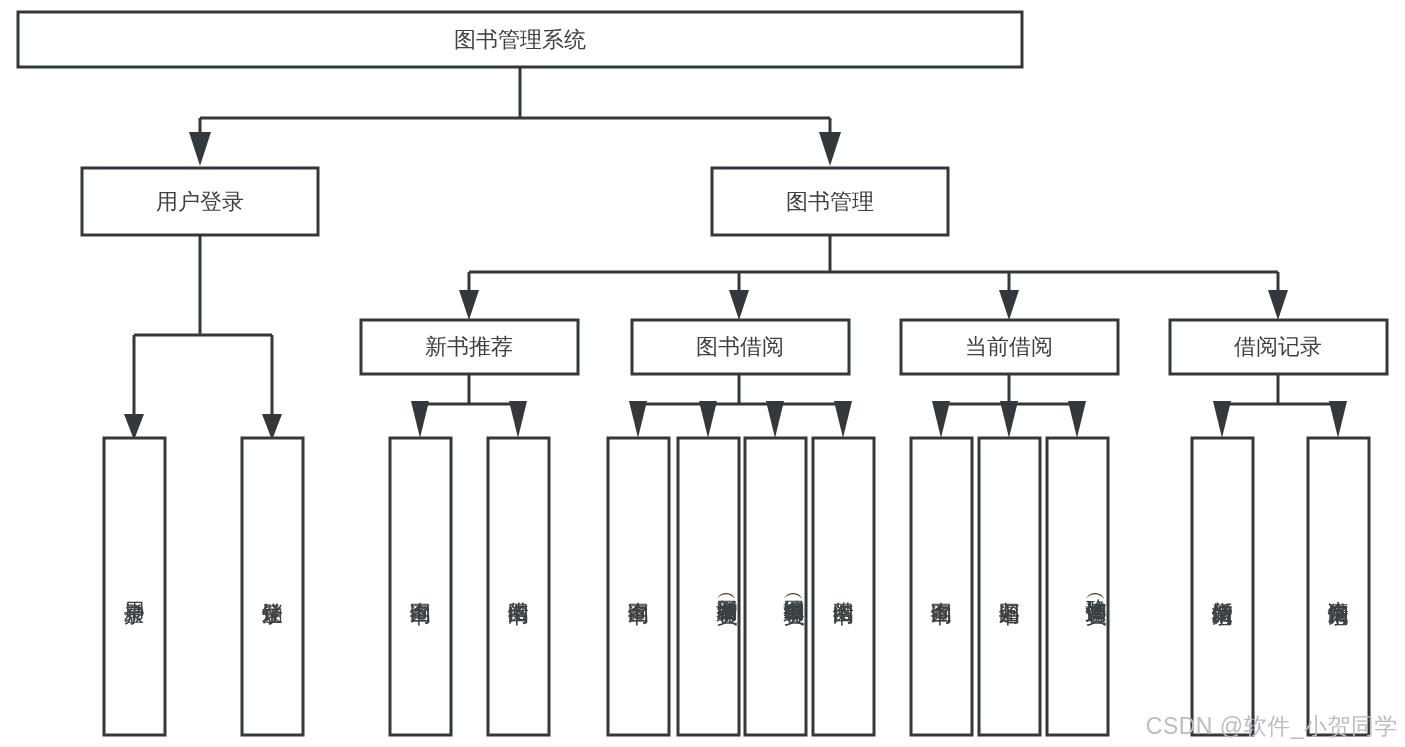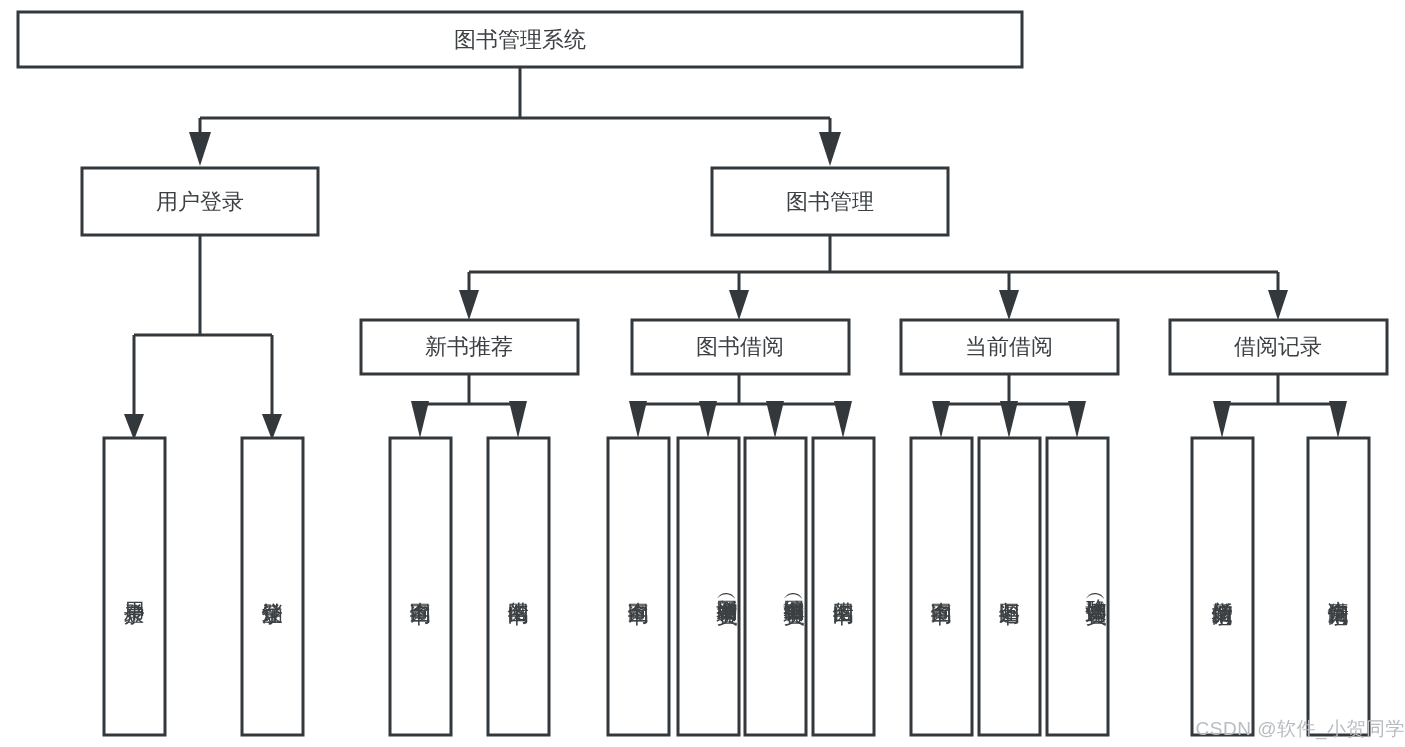--- a/index.html
+++ b/index.html
@@ -60,24 +60,24 @@
     text-orientation: upright;
     text-align: center;
     letter-spacing: 1px;
     pointer-events: none;
     display: flex;
     align-items: center;
     justify-content: center;
   }
   .watermark {
     position: absolute;
-    right: 0;
+    right: 7px;
     bottom: 5px;
     font-family: "Liberation Sans", "DejaVu Sans", sans-serif;
-    font-size: 19px;
+    font-size: 23px;
     color: #b9bcc0;
     letter-spacing: 0.5px;
     white-space: nowrap;
     user-select: none;
   }
 </style>
 </head>
 <body>
 
 <div id="diagram-root">

